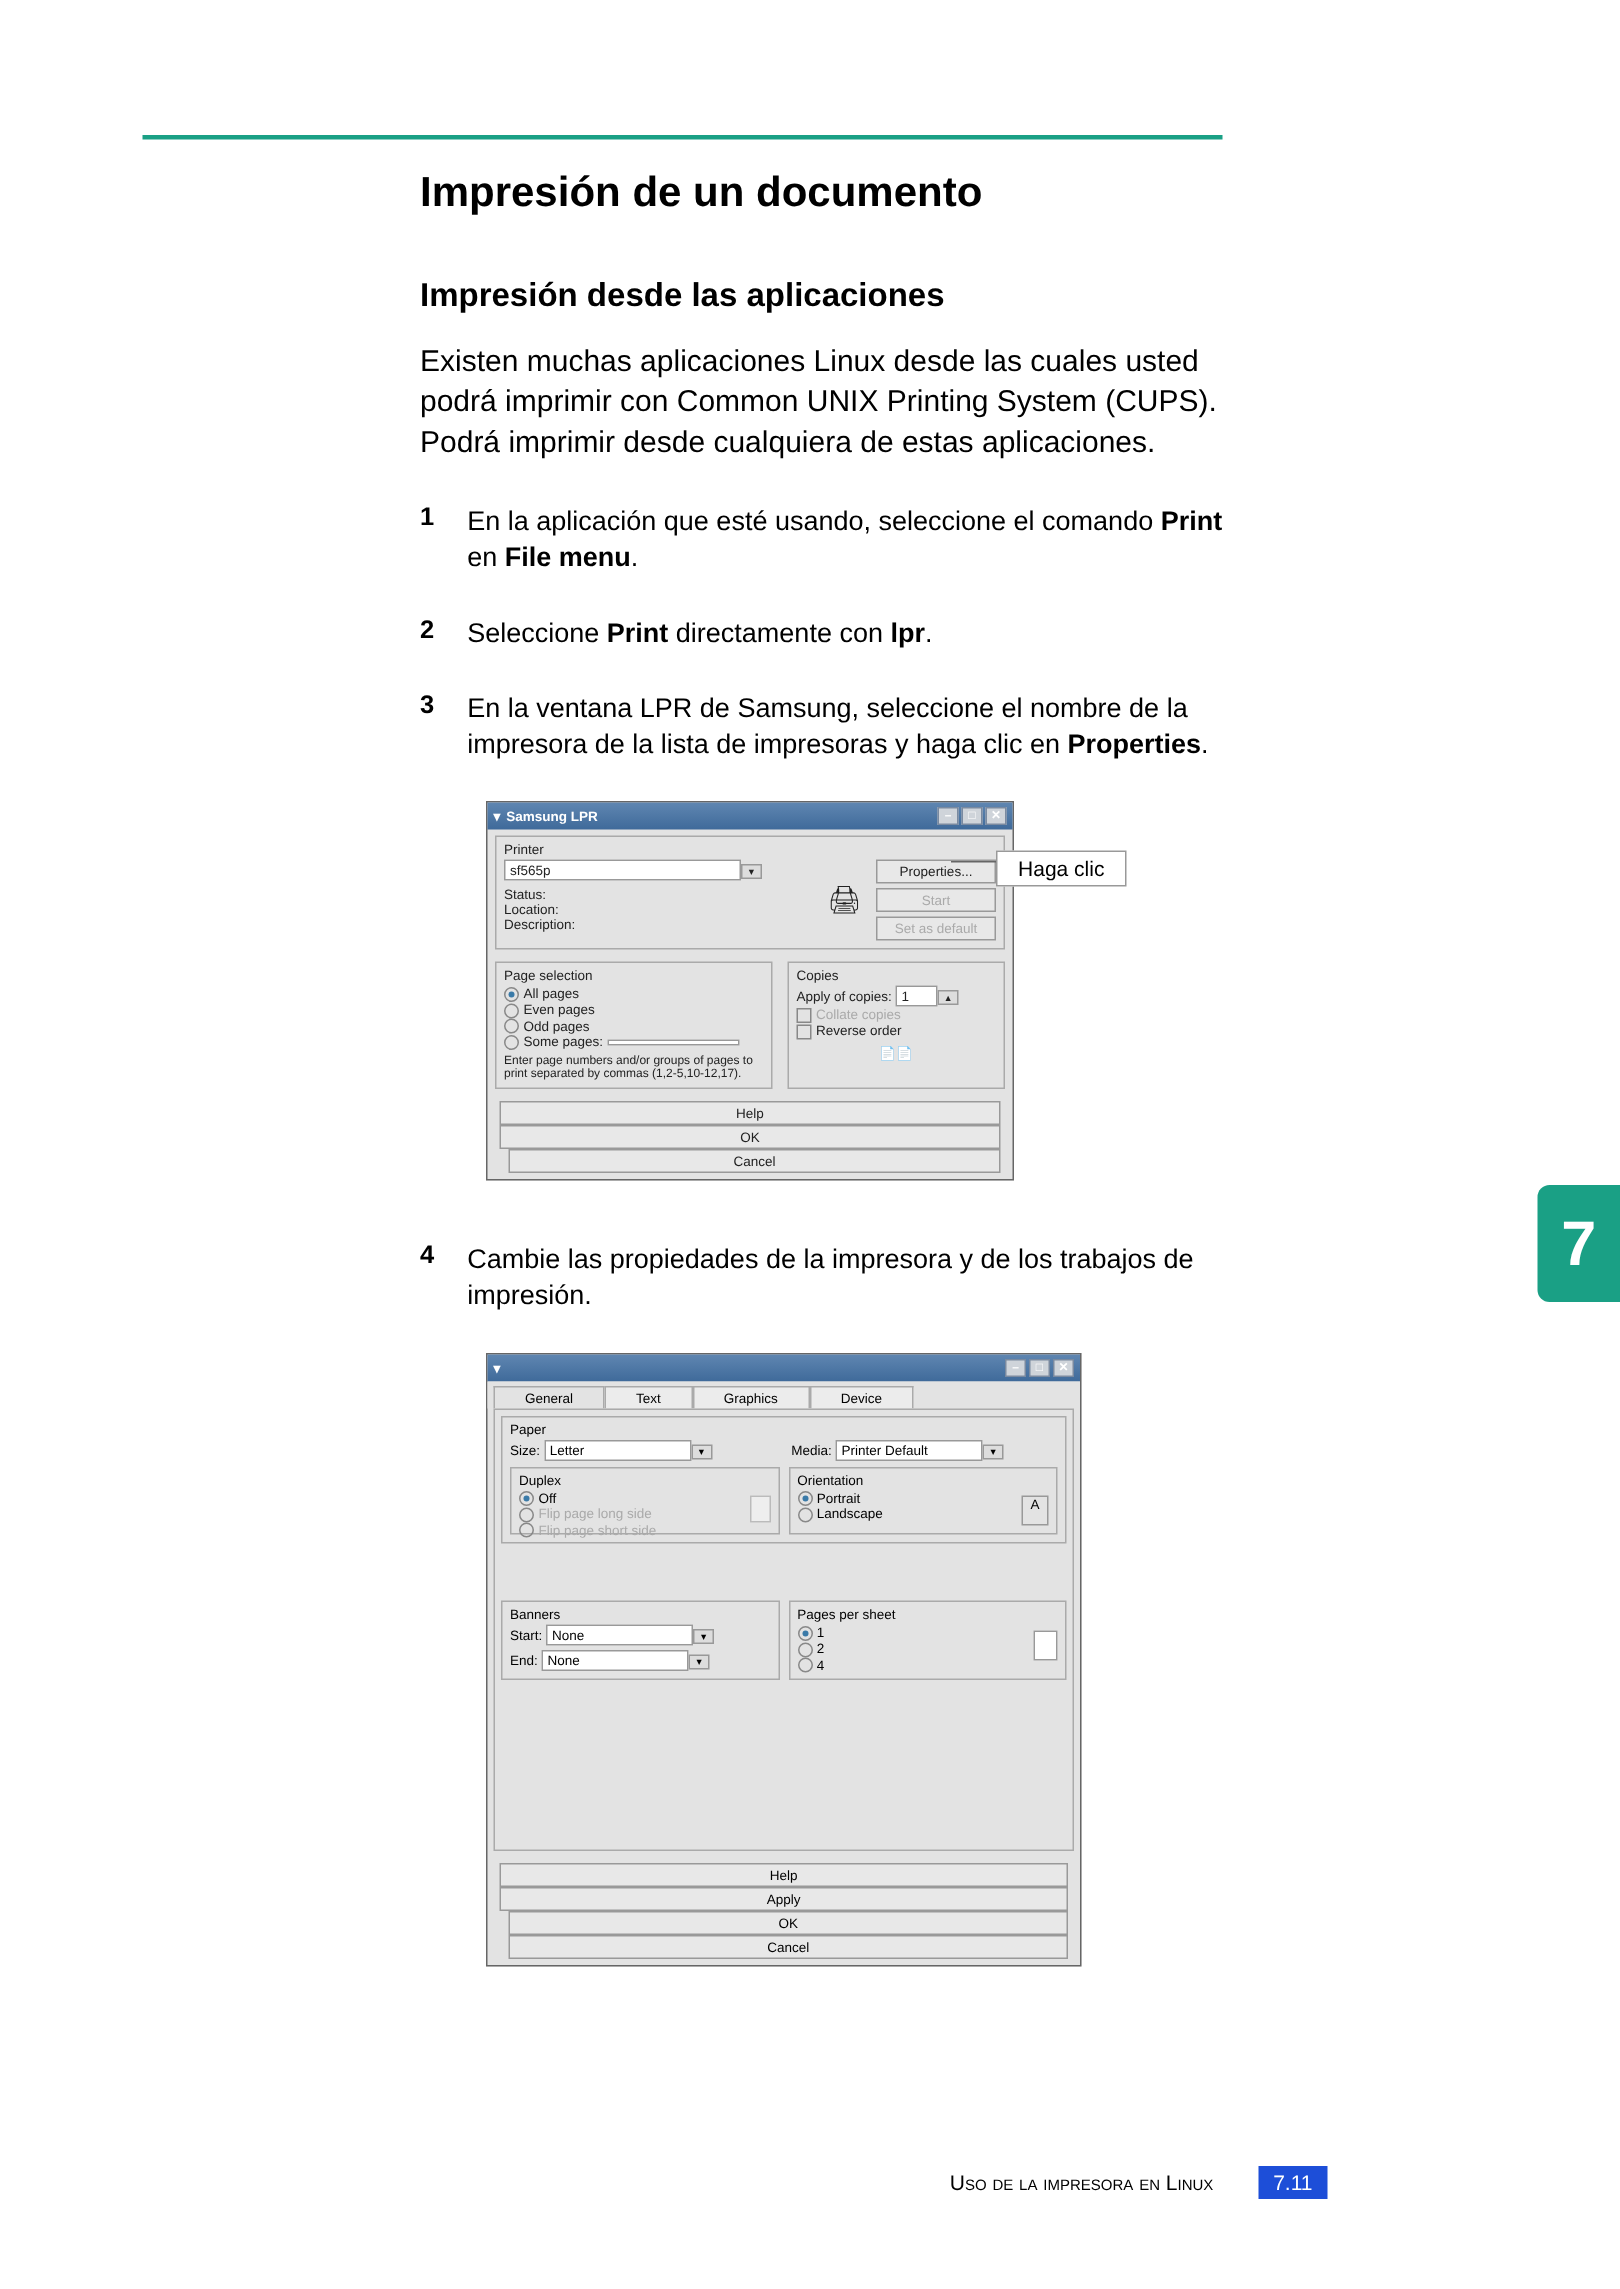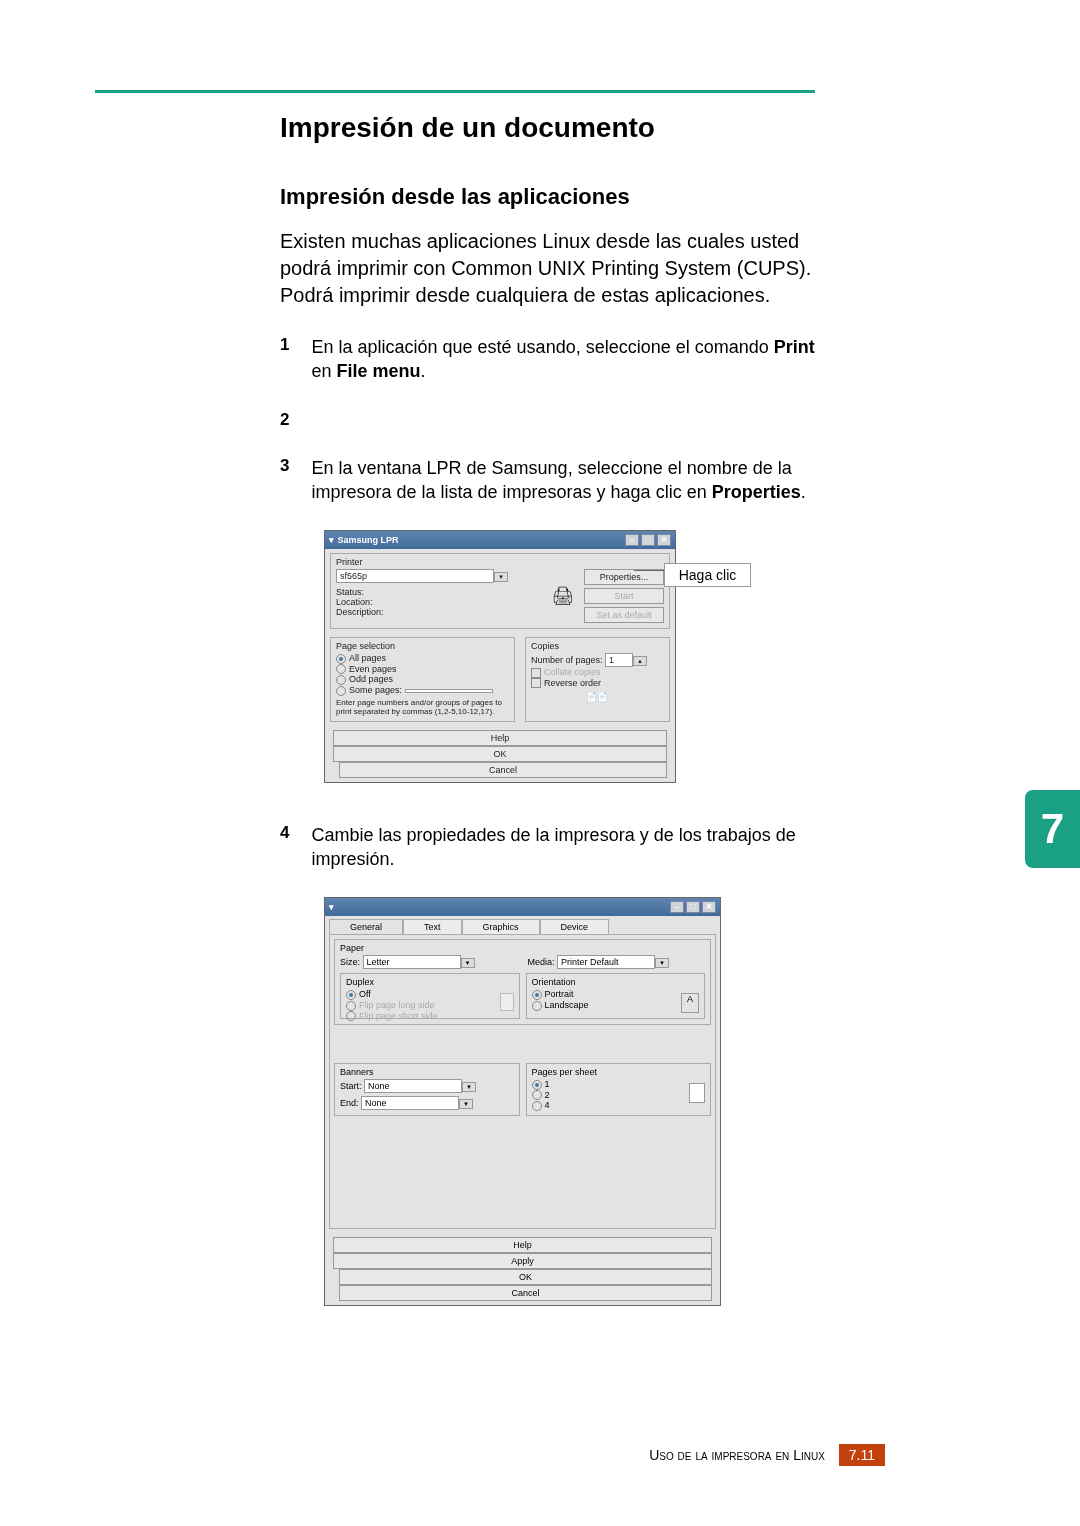--- a/index.html
+++ b/index.html
@@ -232,24 +232,24 @@
     bottom: 60px;
     left: 0;
     width: 100%;
     text-align: right;
     padding-right: 195px;
     box-sizing: border-box;
     font-size: 14px;
   }
   .page-footer .badge {
     display: inline-block;
-    background: #c2410c;
+    background: #1d4ed8;
     color: #fff;
     padding: 3px 10px;
-    margin-left: 10px;
+    margin-left: 26px;
   }
   .smallcaps { font-variant: small-caps; }
 </style>
 </head>
 <body>
 
 <div class="page-rule"></div>
 
 <div class="content">
   <h1>Impresión de un documento</h1>
@@ -258,20 +258,23 @@
 
   <div class="step">
     <div class="step-num">1</div>
     <div class="step-text">
       <span>En la aplicación que esté usando, seleccione el comando </span><span class="bold">Print</span><span> en </span><span class="bold">File menu</span><span>.</span>
     </div>
   </div>
 
   <div class="step">
     <div class="step-num">2</div>
+    <div class="step-text">
+      <span>Seleccione </span><span class="bold">Print</span><span> directamente con </span><span class="bold">lpr</span><span>.</span>
+    </div>
   </div>
 
   <div class="step">
     <div class="step-num">3</div>
     <div class="step-text">
       <span>En la ventana LPR de Samsung, seleccione el nombre de la impresora de la lista de impresoras y haga clic en </span><span class="bold">Properties</span><span>.</span>
     </div>
   </div>
 
   <div class="shot1-wrap">
@@ -308,21 +311,21 @@
         <div class="grp" style="flex:1.3;">
           <div class="grp-title">Page selection</div>
           <div><span class="radio sel"></span><span>All pages</span></div>
           <div><span class="radio"></span><span>Even pages</span></div>
           <div><span class="radio"></span><span>Odd pages</span></div>
           <div><span class="radio"></span><span>Some pages:</span> <span class="field" style="width:80px;"></span></div>
           <div style="font-size:8px;margin-top:2px;">Enter page numbers and/or groups of pages to print separated by commas (1,2-5,10-12,17).</div>
         </div>
         <div class="grp" style="flex:1;">
           <div class="grp-title">Copies</div>
-          <div><span>Number of pages:</span> <span class="field" style="width:20px;">1</span><span class="drop-arrow">▴</span></div>
+          <div><span>Apply of copies:</span> <span class="field" style="width:20px;">1</span><span class="drop-arrow">▴</span></div>
           <div style="color:#aaa;"><span class="chk"></span><span>Collate copies</span></div>
           <div><span class="chk"></span><span>Reverse order</span></div>
           <div style="text-align:center;margin-top:4px;">📄📄</div>
         </div>
       </div>
       <div class="footer-row">
         <span class="btn">Help</span>
         <span style="flex:1"></span>
         <span class="btn">OK</span>
         <span class="btn" style="margin-left:6px;">Cancel</span>

